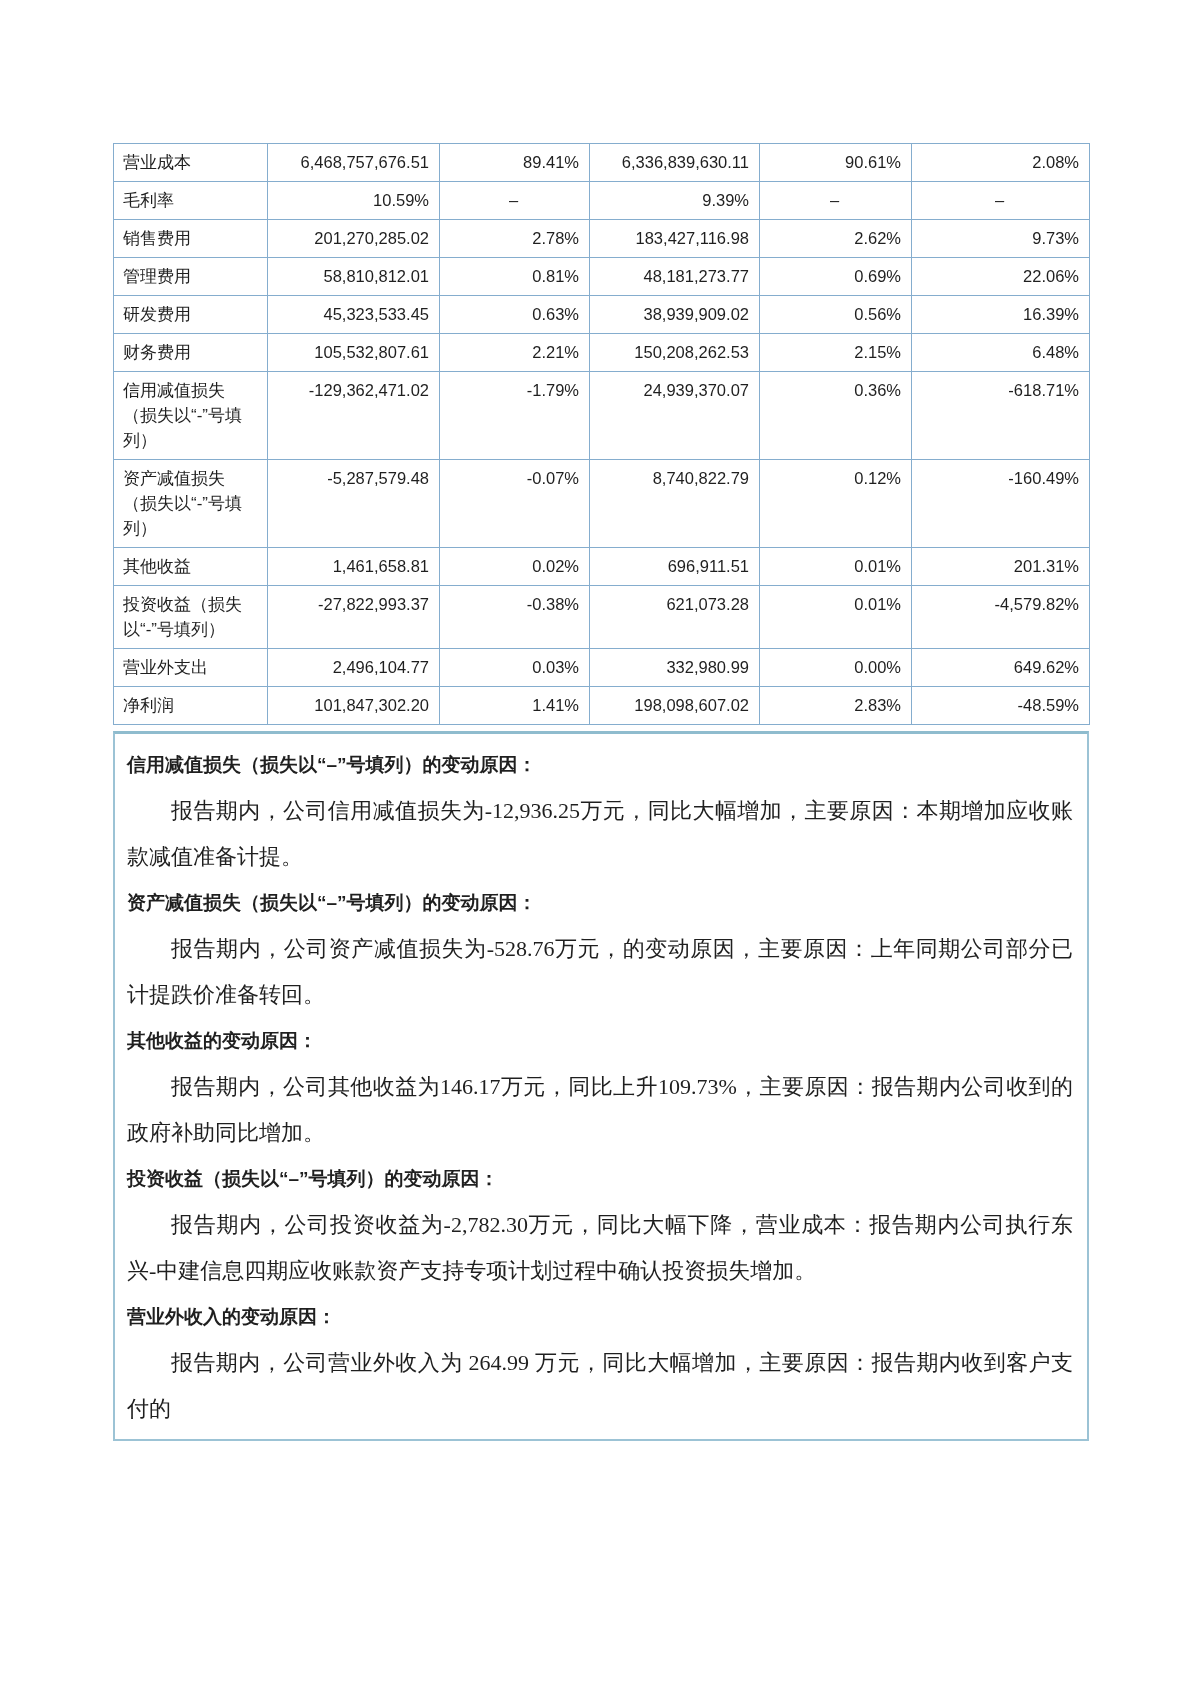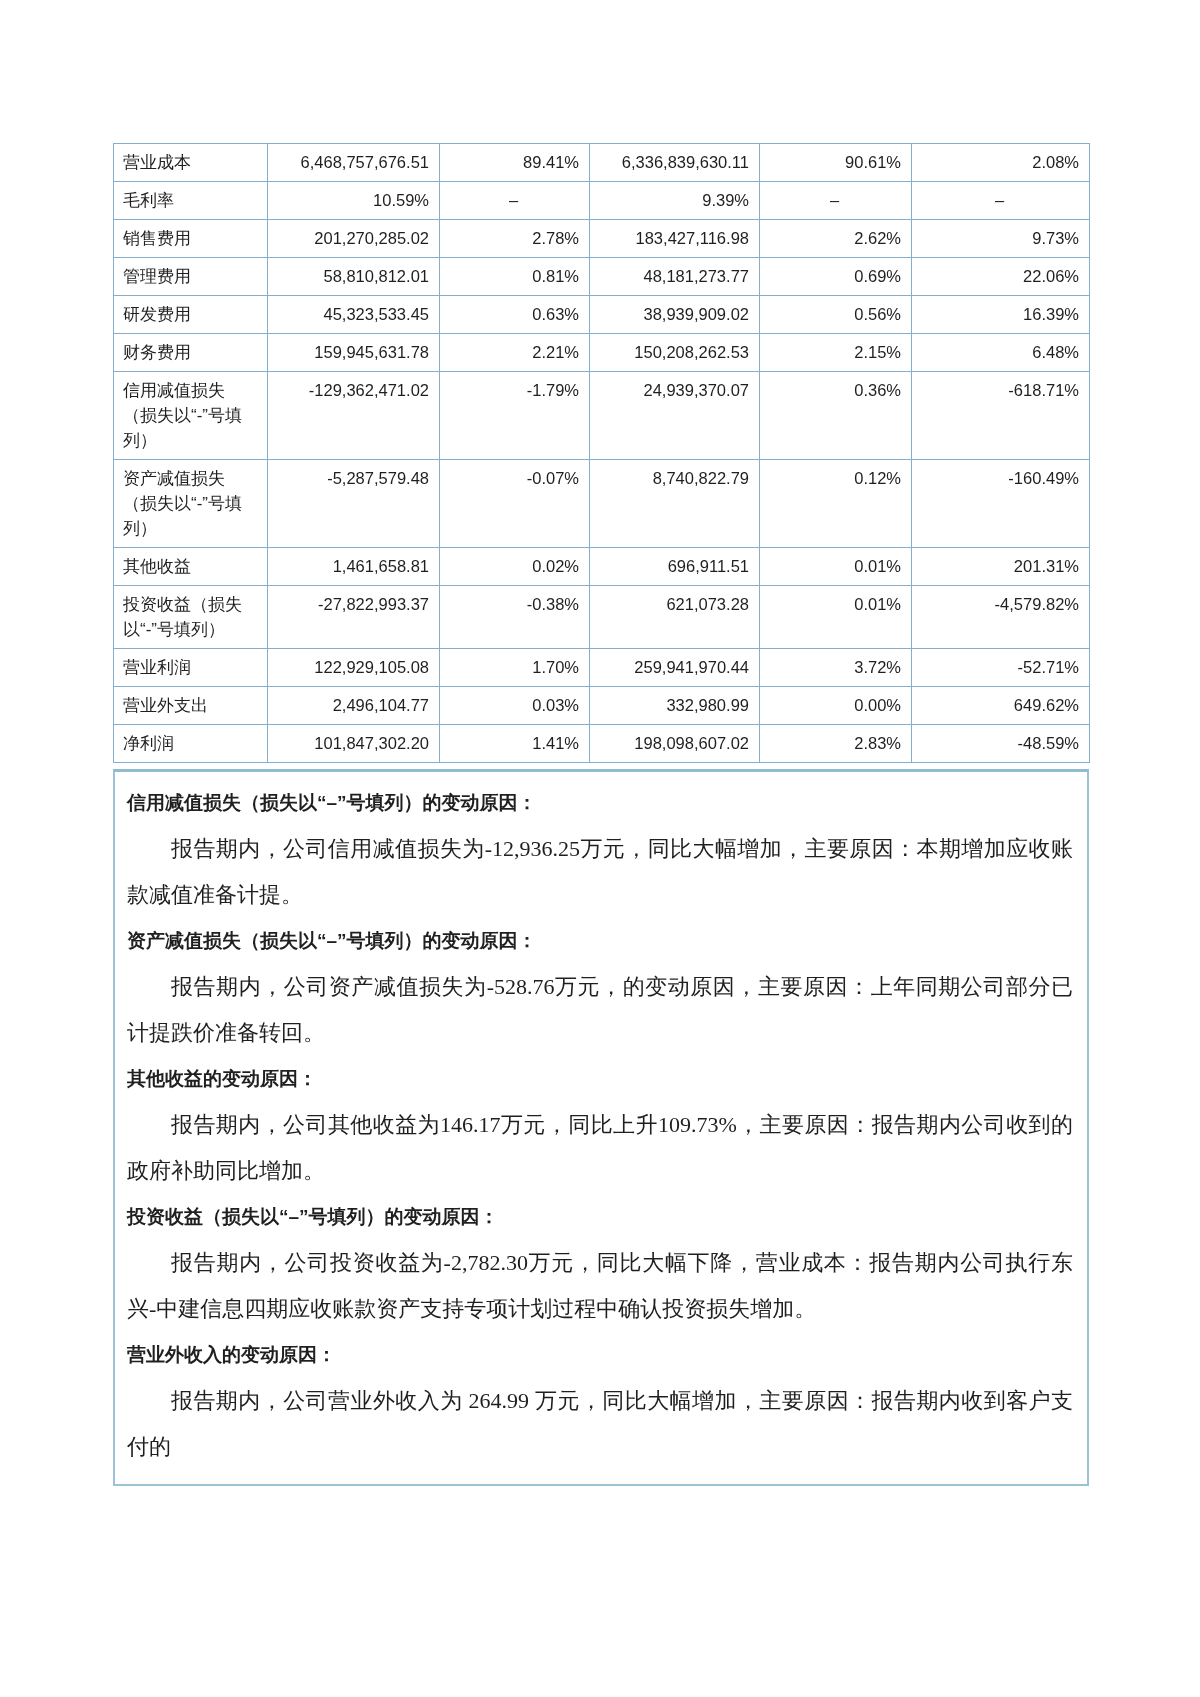--- a/index.html
+++ b/index.html
@@ -48,21 +48,21 @@
     font-family: "Liberation Sans", "DejaVu Sans", sans-serif;
     font-weight: bold;
     font-size: 19px;
     line-height: 28px;
   }
   .notes-box {
     margin-top: 6px;
     width: 976px;
     border: 2px solid #9cc3d5;
     border-top: 3px solid #8fbcce;
-    padding: 8px 14px 14px 12px;
+    padding: 8px 14px 7px 12px;
     background: #ffffff;
   }
   .notes-box h3 {
     font-family: "Liberation Sans", "DejaVu Sans", sans-serif;
     font-weight: bold;
     font-size: 19px;
     line-height: 46px;
   }
   .notes-box p {
     font-size: 22px;
@@ -121,21 +121,21 @@
       <tr>
         <td class="lbl">研发费用</td>
         <td class="num">45,323,533.45</td>
         <td class="num">0.63%</td>
         <td class="num">38,939,909.02</td>
         <td class="num">0.56%</td>
         <td class="num">16.39%</td>
       </tr>
       <tr>
         <td class="lbl">财务费用</td>
-        <td class="num">159,945,631.78</td>
+        <td class="num">105,532,807.61</td>
         <td class="num">2.21%</td>
         <td class="num">150,208,262.53</td>
         <td class="num">2.15%</td>
         <td class="num">6.48%</td>
       </tr>
       <tr>
         <td class="lbl">信用减值损失（损失以“-”号填列）</td>
         <td class="num">-129,362,471.02</td>
         <td class="num">-1.79%</td>
         <td class="num">24,939,370.07</td>
@@ -158,28 +158,20 @@
         <td class="num">0.01%</td>
         <td class="num">201.31%</td>
       </tr>
       <tr>
         <td class="lbl">投资收益（损失以“-”号填列）</td>
         <td class="num">-27,822,993.37</td>
         <td class="num">-0.38%</td>
         <td class="num">621,073.28</td>
         <td class="num">0.01%</td>
         <td class="num">-4,579.82%</td>
-      </tr>
-      <tr>
-        <td class="lbl">营业利润</td>
-        <td class="num">122,929,105.08</td>
-        <td class="num">1.70%</td>
-        <td class="num">259,941,970.44</td>
-        <td class="num">3.72%</td>
-        <td class="num">-52.71%</td>
       </tr>
       <tr>
         <td class="lbl">营业外支出</td>
         <td class="num">2,496,104.77</td>
         <td class="num">0.03%</td>
         <td class="num">332,980.99</td>
         <td class="num">0.00%</td>
         <td class="num">649.62%</td>
       </tr>
       <tr>

